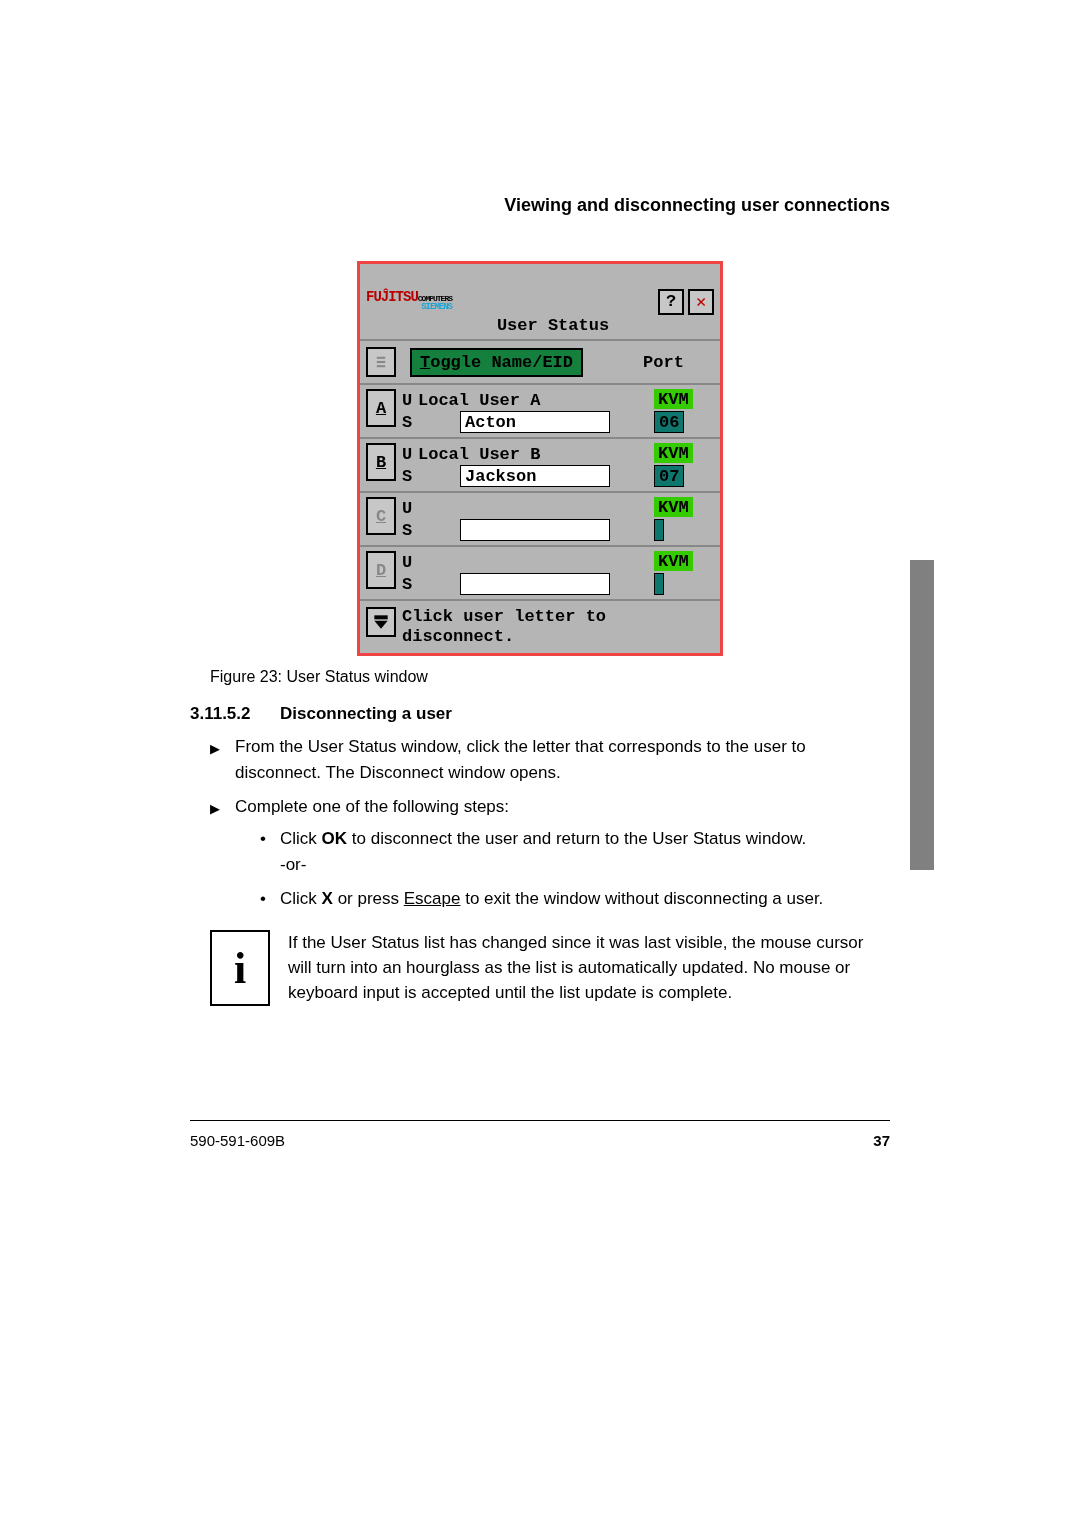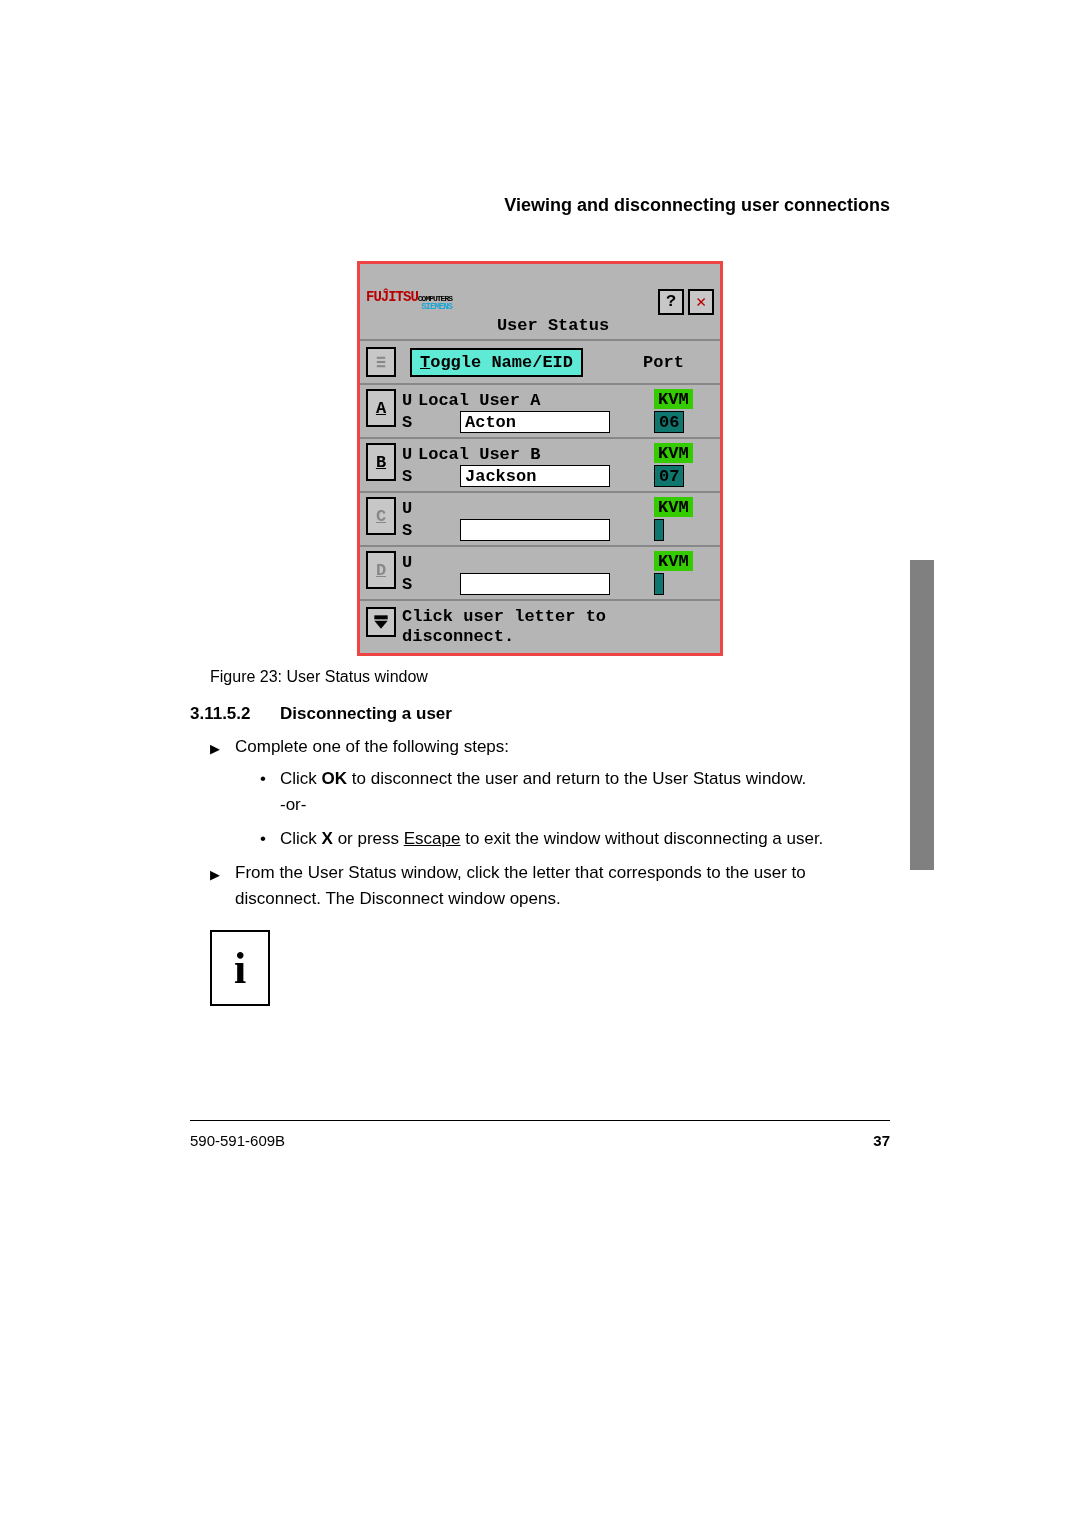--- a/index.html
+++ b/index.html
@@ -12,21 +12,21 @@
   .oscar-title{display:flex;align-items:center;justify-content:space-between;padding:4px 6px;border-bottom:2px solid #888;}
   .oscar-logo{color:#b90000;font-weight:bold;font-size:14px;letter-spacing:-1px;}
   .oscar-logo .l1{display:block;line-height:9px;}
   .oscar-logo .l2{display:block;color:#1ea6d6;font-size:9px;text-align:right;line-height:8px;}
   .oscar-t-buttons{display:flex;}
   .oscar-btn{width:22px;height:22px;border:2px solid #000;background:#c7c7c7;margin-left:4px;display:flex;align-items:center;justify-content:center;font-weight:bold;font-size:17px;}
   .oscar-close{color:#b90000;}
   .oscar-head{display:flex;align-items:center;padding:6px;border-bottom:2px solid #888;}
   .sort-btn{width:26px;height:26px;border:2px solid #000;background:#c7c7c7;display:flex;align-items:center;justify-content:center;margin-right:14px;}
   .sort-btn svg{width:14px;height:14px;}
-  .toggle-btn{flex:0 0 auto;border:2px solid #000;background:#5eead4;padding:3px 8px;margin-right:30px;font-weight:bold;}
+  .toggle-btn{flex:0 0 auto;border:2px solid #000;background:#15803d;padding:3px 8px;margin-right:30px;font-weight:bold;}
   .port-h{font-weight:bold;flex:1;text-align:center;}
   .row{display:flex;align-items:stretch;padding:4px 6px;border-bottom:2px solid #888;}
   .row:last-of-type{border-bottom:2px solid #888;}
   .letter-btn{width:26px;height:34px;border:2px solid #000;background:#c7c7c7;display:flex;align-items:center;justify-content:center;font-weight:bold;margin-right:6px;}
   .letter-btn.disabled{color:#888;}
   .us-col{flex:1;}
   .us-line{display:flex;align-items:center;height:22px;}
   .us-flag{width:16px;font-weight:bold;}
   .us-text{flex:1;}
   .white-box{background:#fff;border:1px solid #000;padding:0 4px;height:20px;display:flex;align-items:center;width:140px;margin-left:42px;}
@@ -211,37 +211,38 @@
     </div>
   </div>
 
   <div class="caption">Figure 23: User Status window</div>
 
   <div class="subhead">
     <span class="num">3.11.5.2</span><span class="txt">Disconnecting a user</span>
   </div>
 
   <ul class="arrow-list">
+    <li>From the User Status window, click the letter that corresponds to the user to disconnect. The Disconnect window opens.</li>
     <li>
       <span>Complete one of the following steps:</span>
       <ul class="dot-list">
         <li>
           <span>Click </span><span class="b">OK</span><span> to disconnect the user and return to the User Status window.</span><br>
           <span>-or-</span>
         </li>
         <li>
           <span>Click </span><span class="b">X</span><span> or press </span><span class="u">Escape</span><span> to exit the window without disconnecting a user.</span>
         </li>
       </ul>
     </li>
-    <li>From the User Status window, click the letter that corresponds to the user to disconnect. The Disconnect window opens.</li>
   </ul>
 
   <div class="note-box">
     <div class="note-icon">i</div>
+    <div class="note-text">If the User Status list has changed since it was last visible, the mouse cursor will turn into an hourglass as the list is automatically updated. No mouse or keyboard input is accepted until the list update is complete.</div>
   </div>
 </div>
 
 <div class="hr hr1"></div>
 <div class="footer">
   <span>590-591-609B</span>
   <span style="font-weight:bold;">37</span>
 </div>
 
 </body></html>

